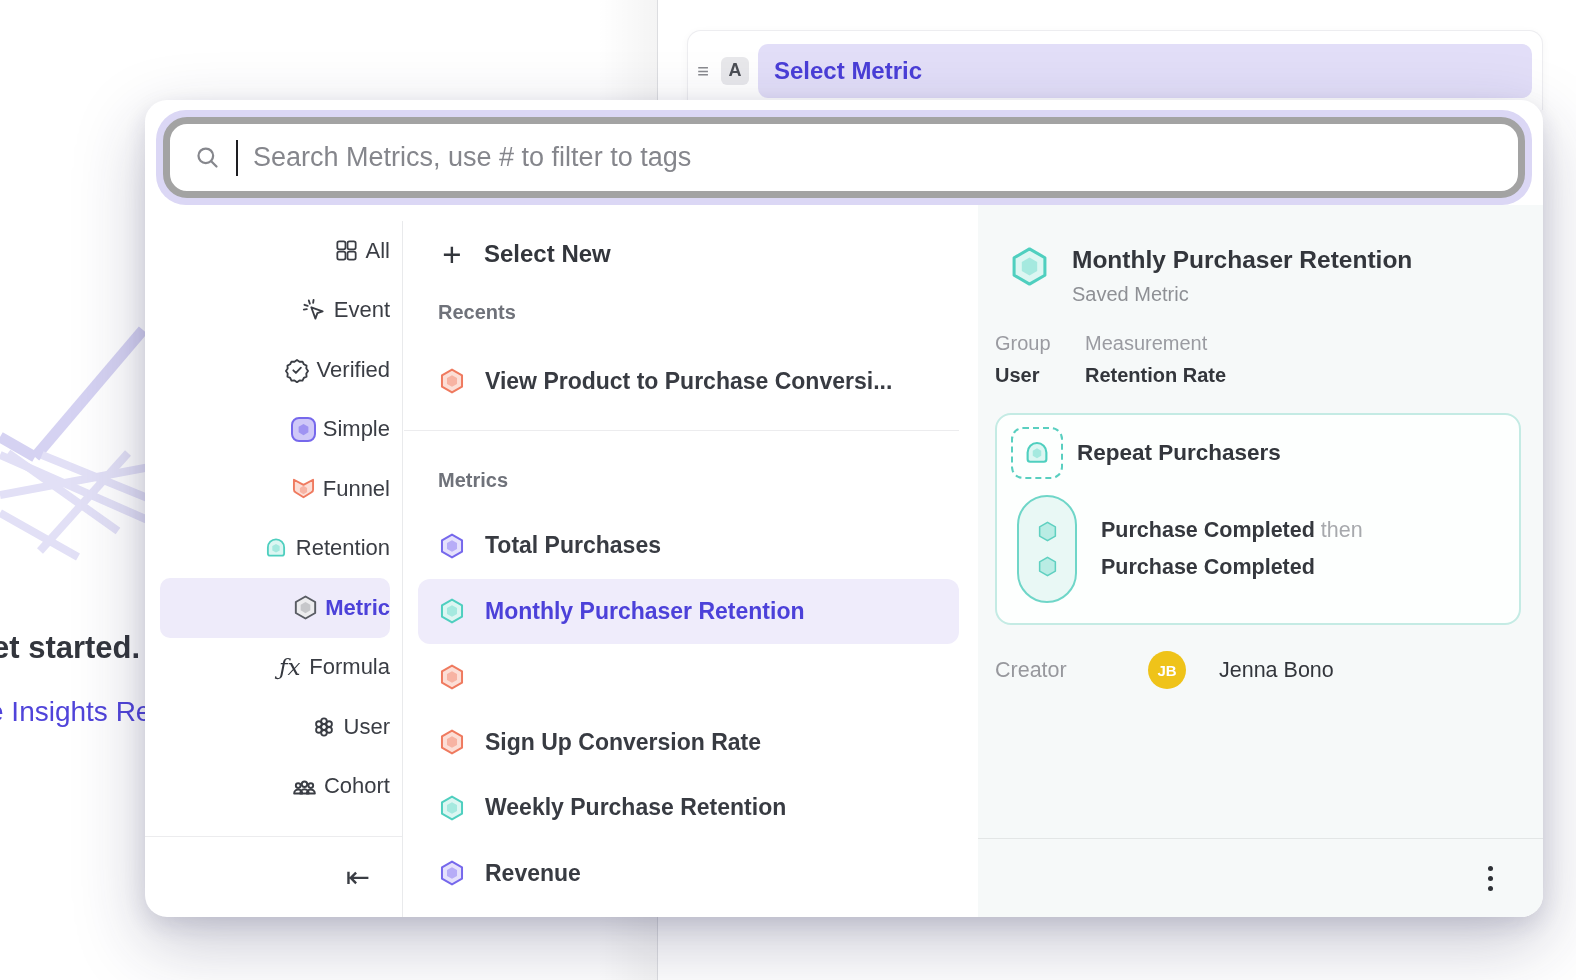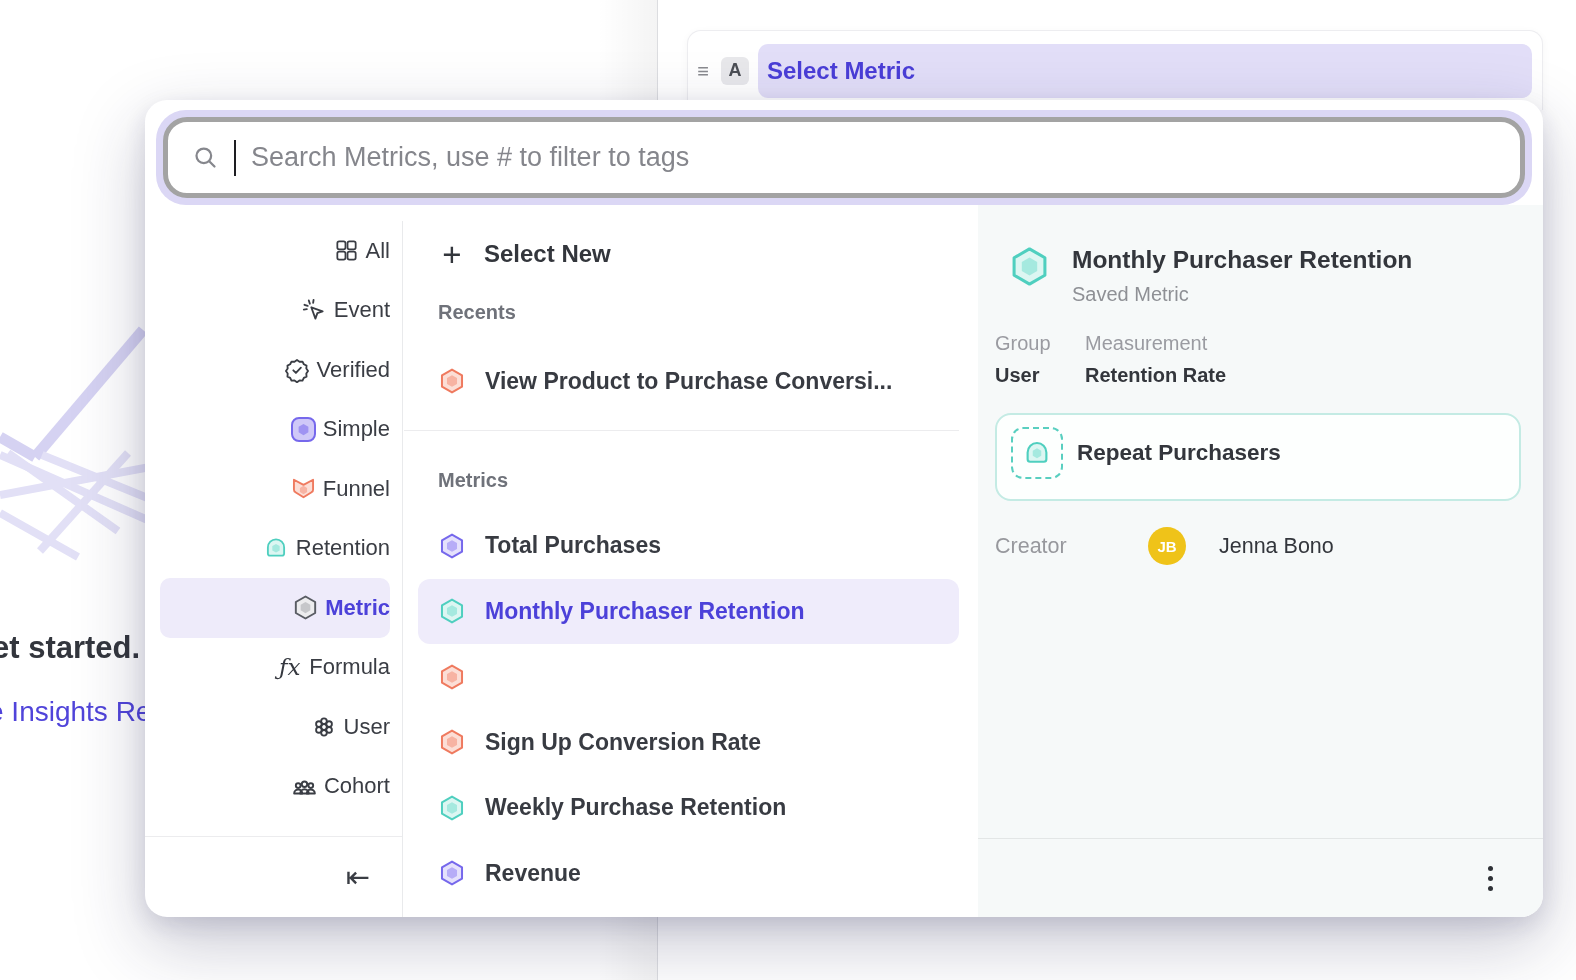--- a/index.html
+++ b/index.html
@@ -15,29 +15,29 @@
   .bg-link { position:absolute; left:-12px; top:696px; font-size:28px; font-weight:500; color:#5044da; z-index:0; white-space:nowrap; cursor:pointer; }
 
   
   .metric-bar-card { position:absolute; left:687px; top:30px; width:856px; height:80px; background:#fff;
                      border:1px solid #ededf0; border-bottom:none; border-radius:14px 14px 0 0;
                      box-shadow:0 2px 8px rgba(0,0,0,0.04); z-index:1; display:flex; align-items:center; padding:0 10px 0 6px; gap:9px; }
   .drag-handle { color:#8a8b90; font-size:20px; line-height:1; width:18px; text-align:center; cursor:grab; }
   .a-badge { width:28px; height:28px; background:#e8e8eb; border-radius:6px; display:flex; align-items:center;
              justify-content:center; font-size:18px; font-weight:700; color:#4b4e54; }
   .select-metric-pill { flex:1; height:54px; background:#e2def8; border-radius:10px; display:flex; align-items:center;
-                        padding-left:9px; color:#4a3ed7; font-size:24px; font-weight:600; cursor:pointer; }
+                        padding-left:16px; color:#4a3ed7; font-size:24px; font-weight:600; cursor:pointer; }
 
   
   .modal { position:absolute; left:145px; top:100px; width:1398px; height:817px; background:#fff; border-radius:22px;
            box-shadow:0 26px 70px rgba(35,35,80,0.25), 0 8px 22px rgba(35,35,80,0.12); z-index:2; overflow:hidden; }
 
   
   .search-wrap { position:absolute; left:11px; top:10px; right:11px; height:95px; background:#dbd7f5; border-radius:30px; padding:7px; }
-  .search-box { height:100%; background:#fff; border:5px solid #a3a3a3; border-radius:24px; display:flex; align-items:center; padding:0 24px; gap:15px; }
+  .search-box { height:100%; background:#fff; border:7px solid #a3a3a3; border-radius:24px; display:flex; align-items:center; padding:0 24px; gap:15px; }
   .search-box svg { flex:0 0 auto; }
   .caret { width:2px; height:36px; background:#1e1e22; }
   .search-box input { border:none; outline:none; flex:1; font-size:27px; color:#33363c; font-family:"Liberation Sans", sans-serif; background:transparent; }
   .search-box input::placeholder { color:#85868c; }
 
   
   .columns { position:absolute; left:0; top:105px; right:0; bottom:0; display:flex; }
   .vdiv { position:absolute; top:16px; bottom:0; width:1px; background:#e9eaec; }
   .vdiv.v1 { left:257px; } .vdiv.v2 { left:833px; }
 
@@ -369,20 +369,34 @@
 
       <div class="def-card">
         <div class="def-head">
           <div class="dashed-box">
             <svg width="30" height="30" class="c-teal">
                 <use href="#arch"></use>
               </svg>
           </div>
           <div class="def-name">Repeat Purchasers</div>
         </div>
+        <div class="def-steps">
+          <div class="capsule">
+            <svg class="cap-hex" viewBox="0 0 24 24">
+              <polygon points="12,2.5 20.2,7.25 20.2,16.75 12,21.5 3.8,16.75 3.8,7.25" fill="#b9ece4" stroke="#5fd0c0" stroke-width="1.6" stroke-linejoin="round"></polygon>
+              </svg>
+            <svg class="cap-hex" viewBox="0 0 24 24">
+              <polygon points="12,2.5 20.2,7.25 20.2,16.75 12,21.5 3.8,16.75 3.8,7.25" fill="#b9ece4" stroke="#5fd0c0" stroke-width="1.6" stroke-linejoin="round"></polygon>
+              </svg>
+          </div>
+          <div class="steps-text">
+            <div><span>Purchase Completed</span> <span class="conn">then</span></div>
+            <div>Purchase Completed</div>
+          </div>
+        </div>
       </div>
 
       <div class="creator-row">
         <div class="creator-label">Creator</div>
         <div class="avatar">JB</div>
         <div class="creator-name">Jenna Bono</div>
       </div>
 
       <div class="det-footer">
         <div class="kebab">

